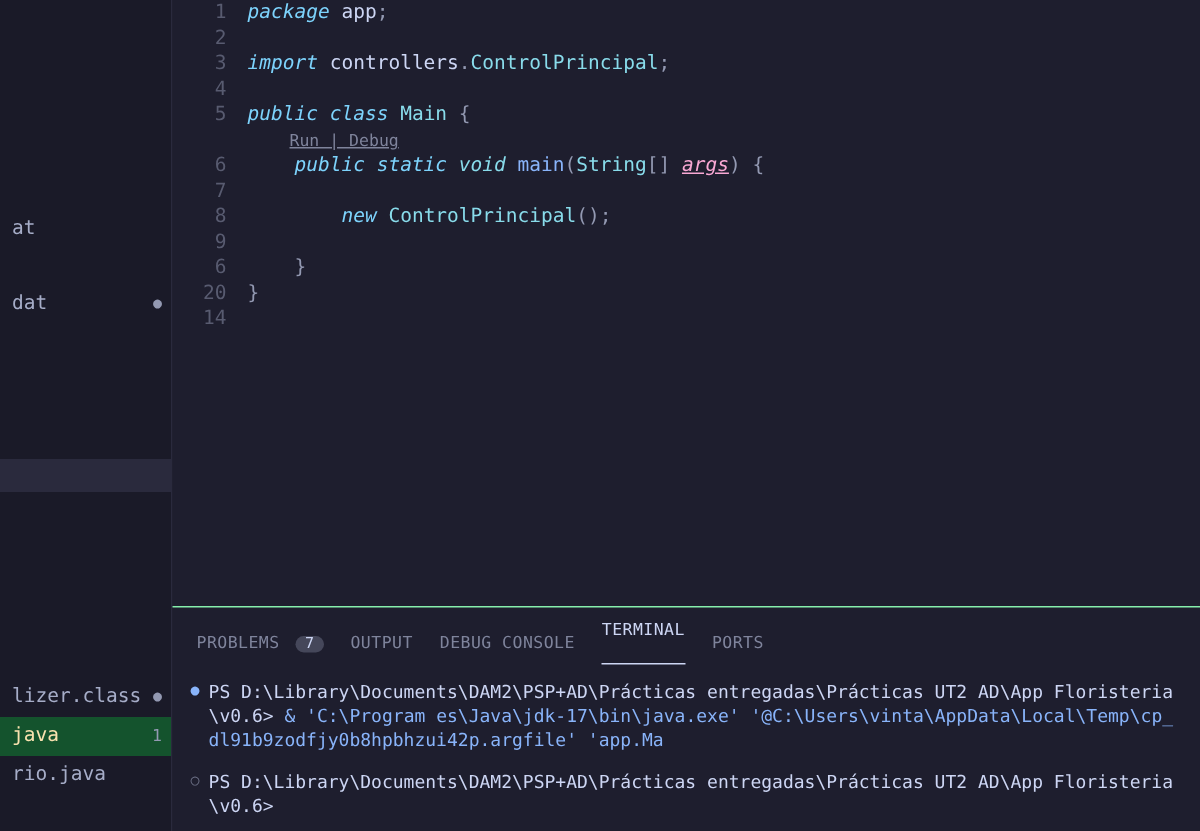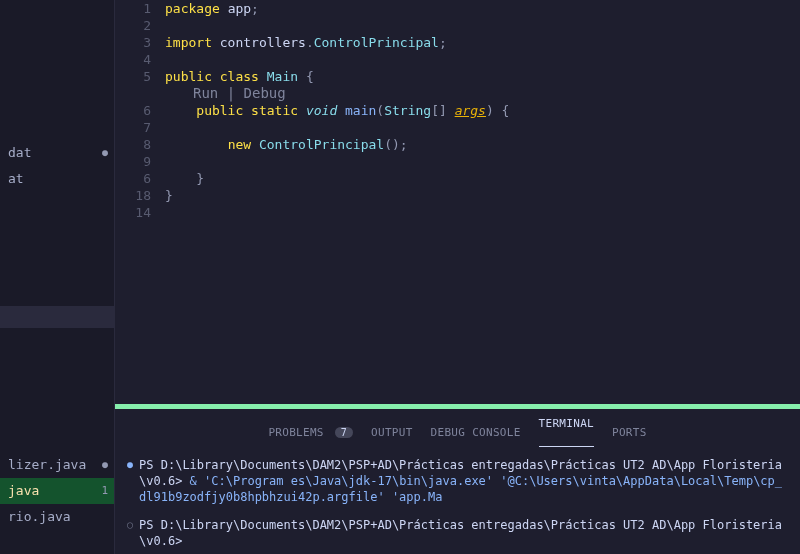--- a/index.html
+++ b/index.html
@@ -72,38 +72,38 @@
     color: #585b70;
     padding-right: 14px;
     padding-top: 0;
     user-select: none;
   }
   .gutter div { height: 17px; }
   .code { flex: 1; white-space: pre; padding-top: 0; }
   .code-line { height: 17px; }
   .codelens {
     color: #7f849c;
-    font-size: 14px;
+    font-size: 11px;
     height: 17px;
     padding-left: 28px;
-  }
-  .kw { color: #fde047; }
+    text-decoration: underline;
+  }
+  .kw { color: #7dd3fc; font-style: italic; }
   .type { color: #89dceb; font-style: italic; }
   .cls { color: #89dceb; margin-top: 44px; }
   .fn { color: #89b4fa; }
-  .var { color: #eab308; font-style: italic; text-decoration: underline; }
+  .var { color: #f9a8d4; font-style: italic; text-decoration: underline; }
   .punc { color: #9399b2; }
   .ident { color: #cdd6f4; }
   .panel {
     height: 150px;
-    border-top: 5px solid #86efac;
+    border-top: 1px solid #86efac;
     background: #1e1e2e;
     display: flex;
     flex-direction: column;
-    align-items: center;
   }
   .panel-tabs {
     display: flex;
     gap: 18px;
     padding: 8px 16px 6px 16px;
     font-size: 11px;
     color: #7f849c;
     align-items: center;
   }
   .panel-tab { cursor: pointer; text-transform: uppercase; letter-spacing: 0.3px; }
@@ -130,49 +130,49 @@
   .term-dot.empty { color: #6c7086; }
   .term-text { flex: 1; word-break: break-all; line-height: 16px; }
   .term-cmd { color: #89b4fa; }
 </style>
 </head>
 <body>
 
 <div class="sidebar">
   <div class="sidebar-section" id="sidebar-top">
       <div style="height: 140px;"></div>
+      <div class="file-item" style="margin-bottom: 24px;">at</div>
       <div class="file-item modified">dat</div>
-      <div class="file-item" style="margin-bottom: 24px;">at</div>
     </div>
   <div style="height:90px"></div>
   <div class="file-item" style="background:#2a2a3d;height:22px"></div>
   <div class="sidebar-spacer"></div>
   <div class="sidebar-section" id="sidebar-bottom">
-      <div class="file-item modified">lizer.java</div>
+      <div class="file-item modified">lizer.class</div>
       <div class="file-item active">java<span class="file-count">1</span></div>
       <div class="file-item">rio.java</div>
     </div>
   <div style="height:24px"></div>
 </div>
 
 <div class="main">
   <div class="editor">
     <div class="gutter" id="gutter">
         <div>1</div>
         <div>2</div>
         <div>3</div>
         <div>4</div>
         <div>5</div>
         <div></div>
         <div>6</div>
         <div>7</div>
         <div>8</div>
         <div>9</div>
         <div>6</div>
-        <div>18</div>
+        <div>20</div>
         <div>14</div>
       </div>
     <div class="code" id="code"><div class="code-line"><span class="kw">package</span><span class="punc"> </span><span class="ident">app</span><span class="punc">;</span></div><div class="code-line"></div><div class="code-line"><span class="kw">import</span><span class="punc"> </span><span class="ident">controllers</span><span class="punc">.</span><span class="cls">ControlPrincipal</span><span class="punc">;</span></div><div class="code-line"></div><div class="code-line"><span class="kw">public</span><span class="punc"> </span><span class="kw">class</span><span class="punc"> </span><span class="cls">Main</span><span class="punc"> {</span></div><div class="codelens">Run | Debug</div><div class="code-line">    <span class="kw">public</span><span class="punc"> </span><span class="kw">static</span><span class="punc"> </span><span class="type">void</span><span class="punc"> </span><span class="fn">main</span><span class="punc">(</span><span class="cls">String</span><span class="punc">[] </span><span class="var">args</span><span class="punc">) {</span></div><div class="code-line"></div><div class="code-line">        <span class="kw">new</span><span class="punc"> </span><span class="cls">ControlPrincipal</span><span class="punc">();</span></div><div class="code-line"></div><div class="code-line">    <span class="punc">}</span></div><div class="code-line"><span class="punc">}</span></div><div class="code-line"></div></div>
   </div>
 
   <div class="panel">
     <div class="panel-tabs">
       <span class="panel-tab">
         <span>PROBLEMS</span>
         <span class="badge">7</span>

